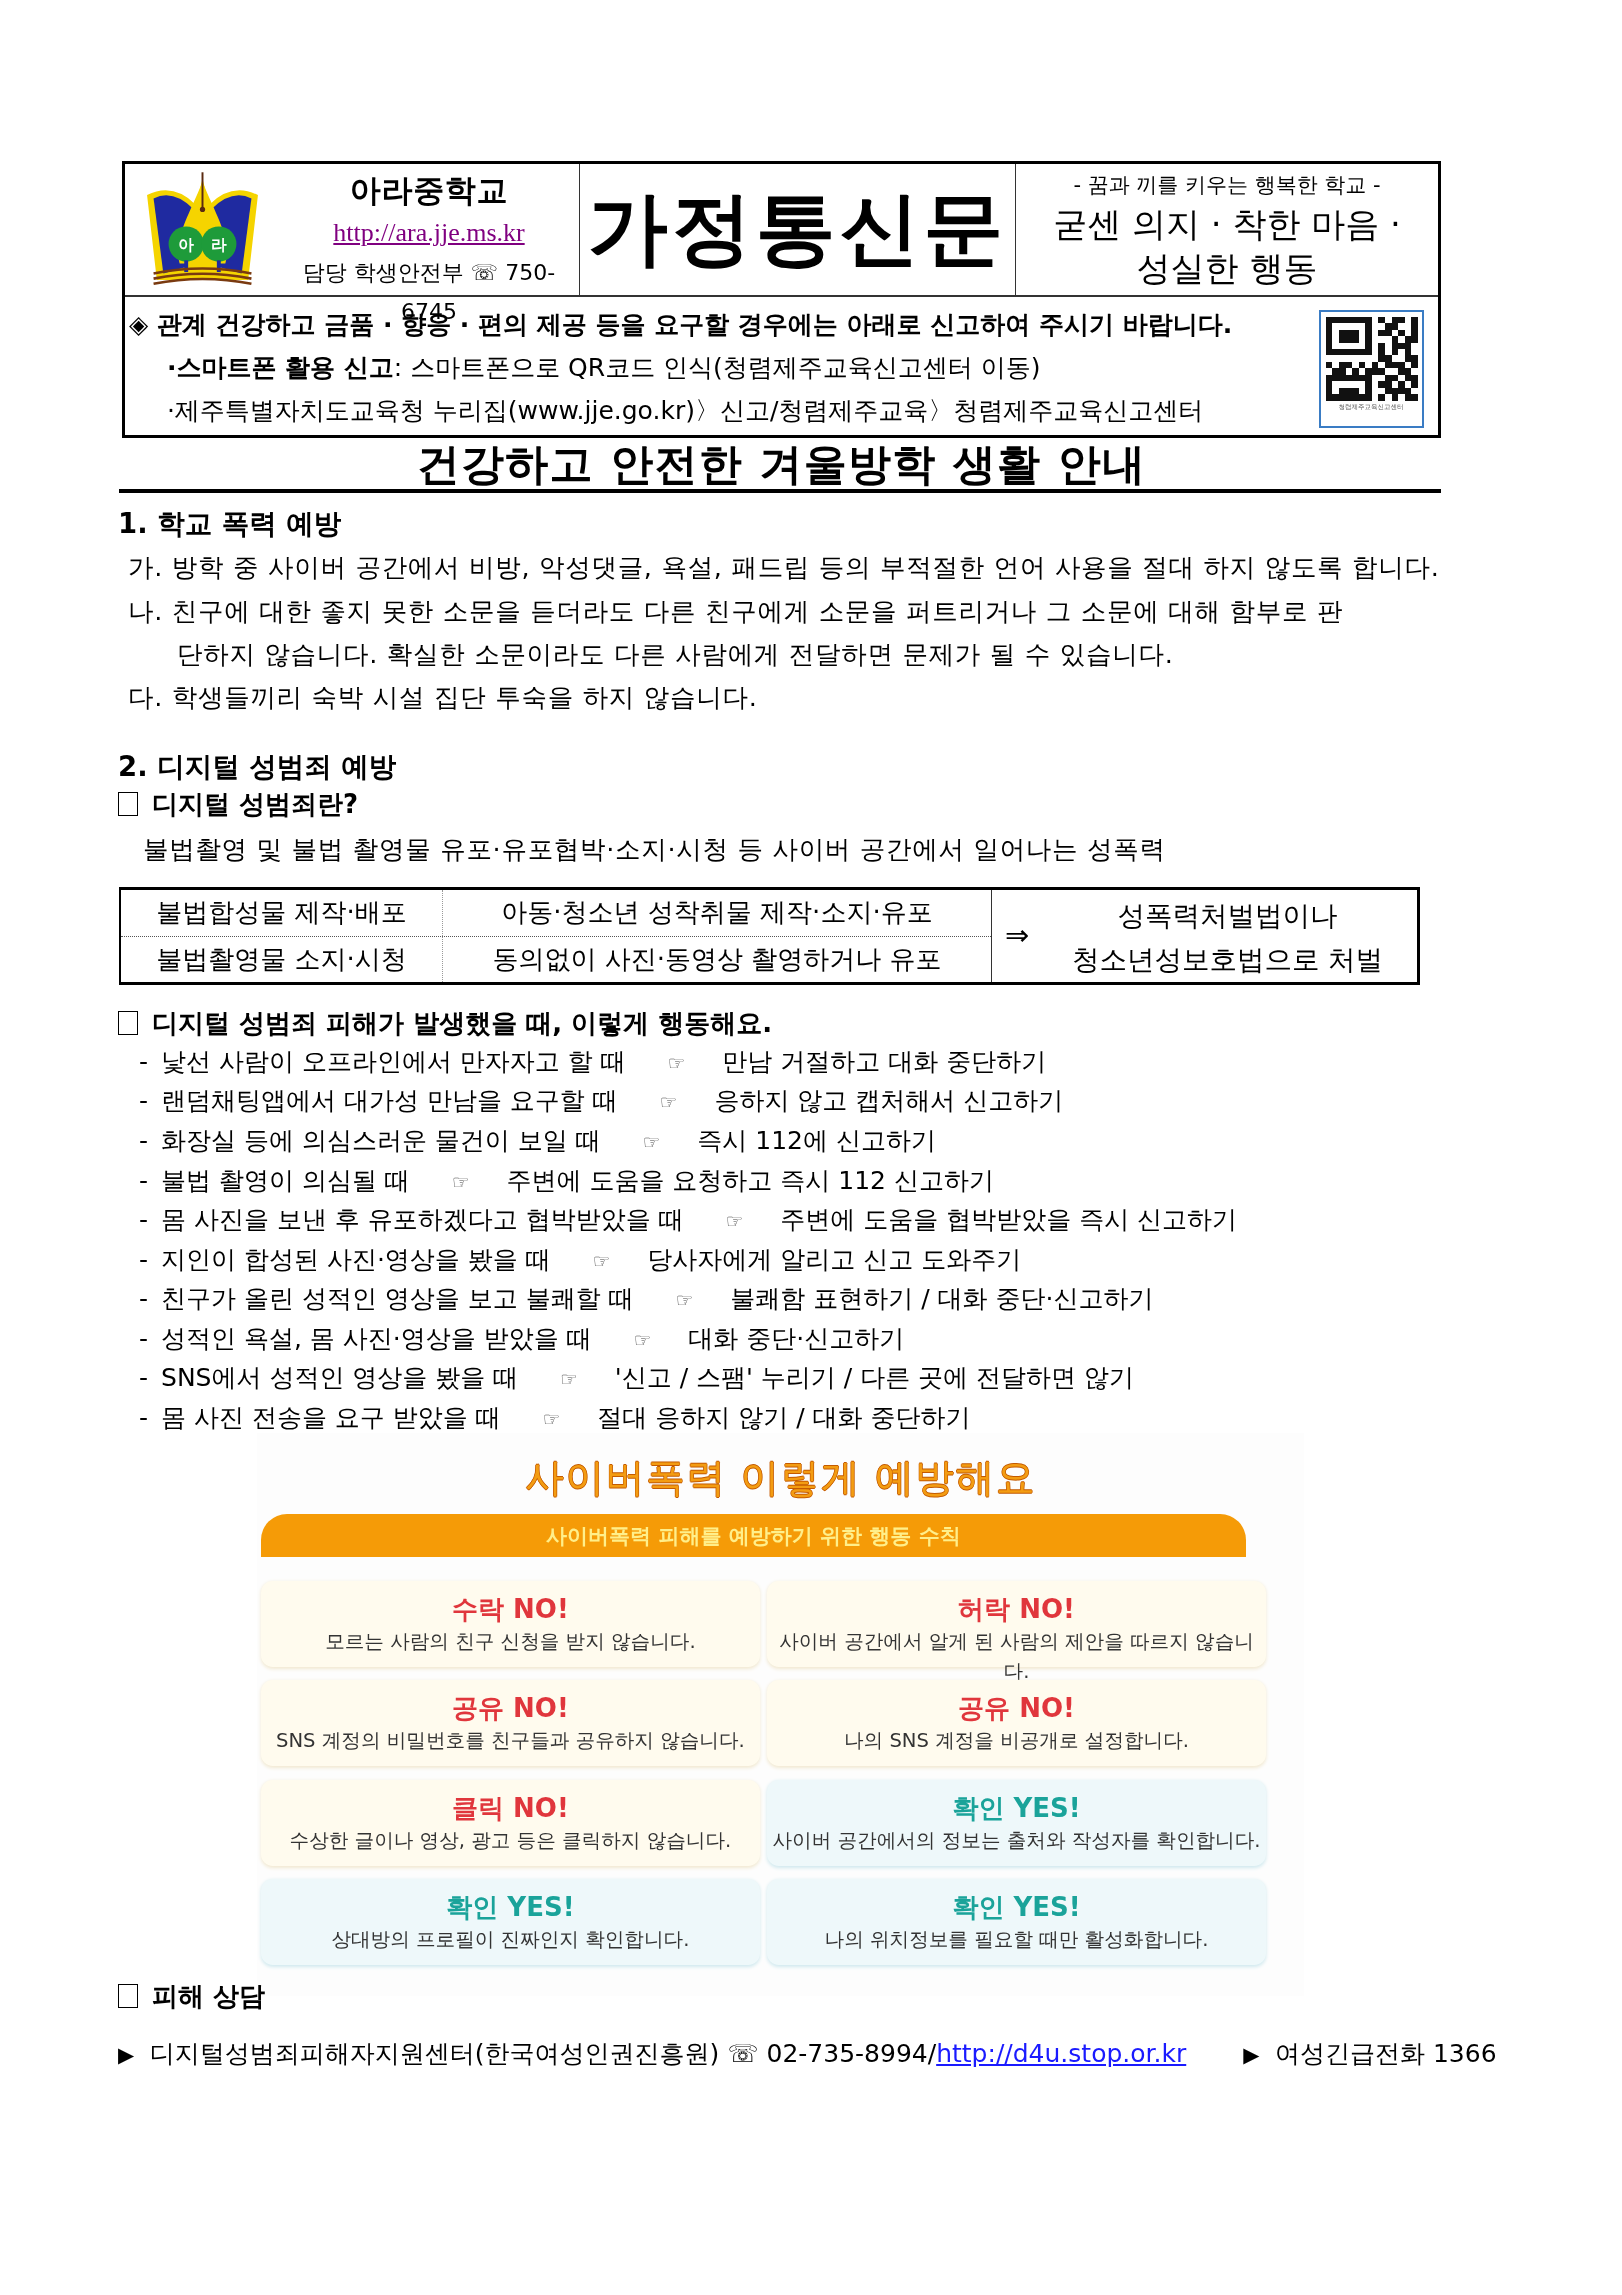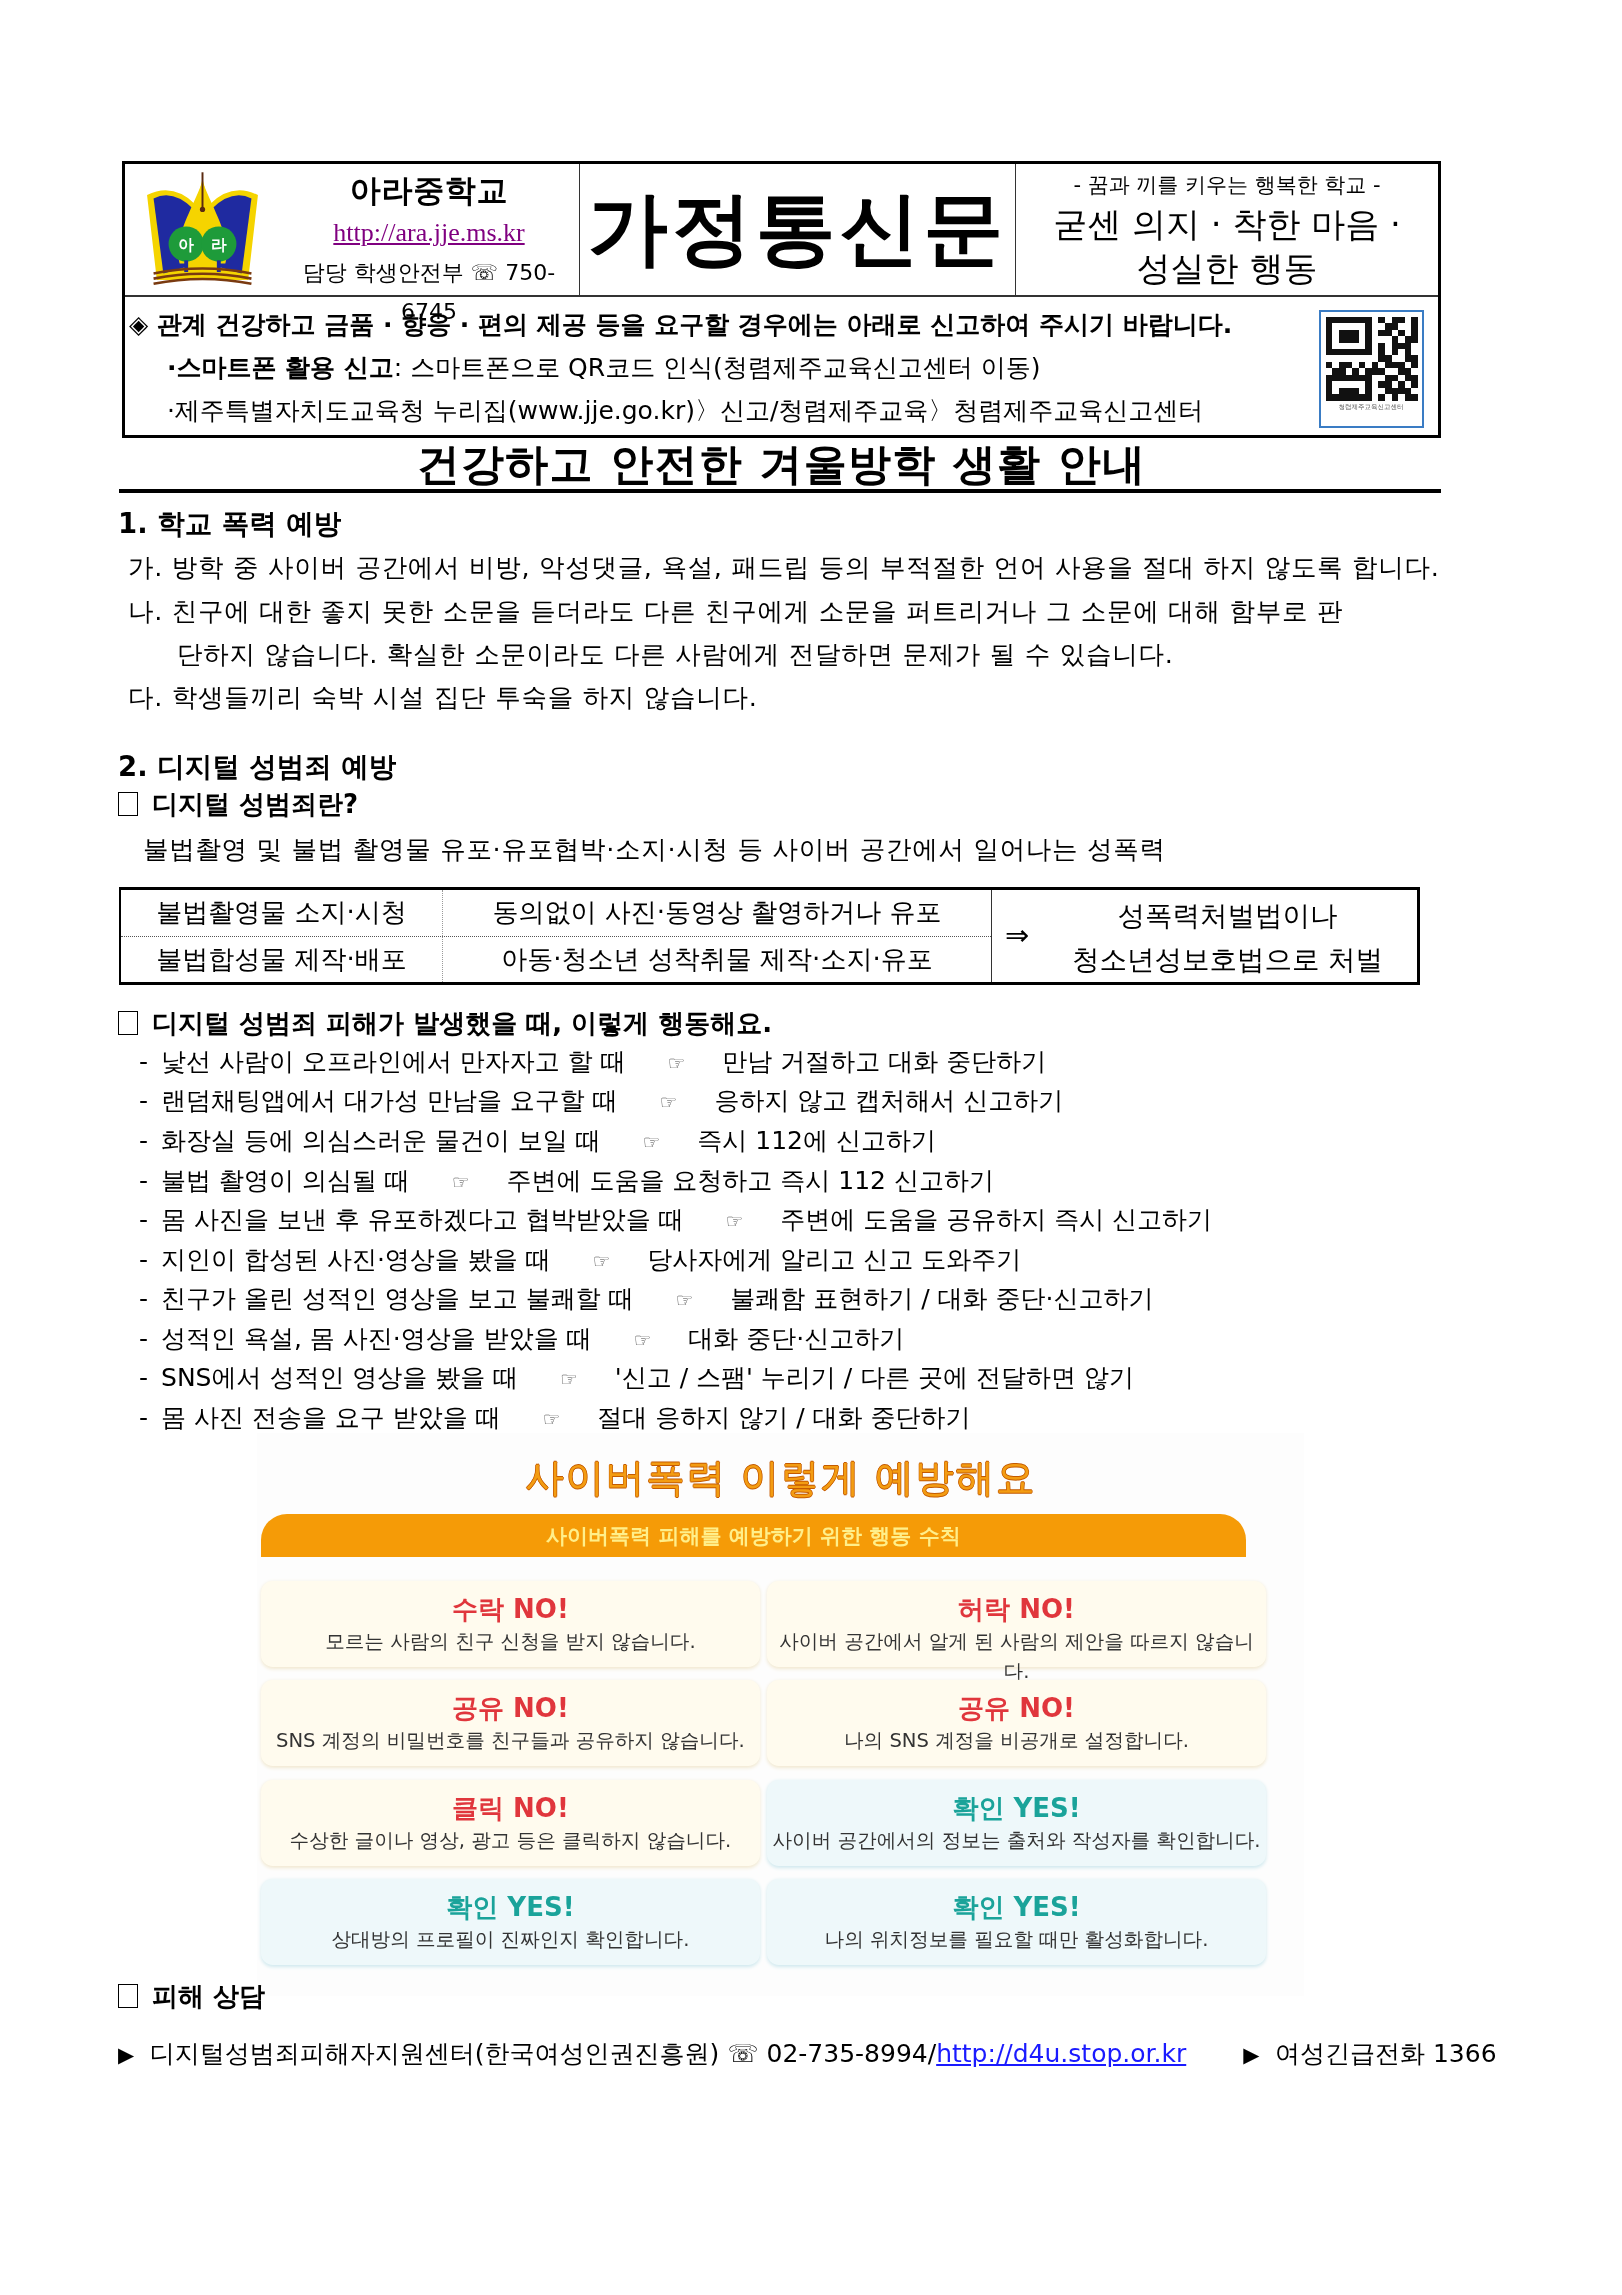--- a/index.html
+++ b/index.html
@@ -324,45 +324,45 @@
 <div class="para indent" style="top:635px;">단하지 않습니다. 확실한 소문이라도 다른 사람에게 전달하면 문제가 될 수 있습니다.</div>
 <div class="para" style="top:678px;">다. 학생들끼리 숙박 시설 집단 투숙을 하지 않습니다.</div>
 
 <div class="sec-heading" style="top:747px;">2. 디지털 성범죄 예방</div>
 <div class="box-heading" style="top:785px;"><span class="checkbox"></span><span>디지털 성범죄란?</span></div>
 <div class="para" style="top:830px; left:143px;">불법촬영 및 불법 촬영물 유포·유포협박·소지·시청 등 사이버 공간에서 일어나는 성폭력</div>
 
 <div class="crime-table">
   <div class="ct-left">
     <div class="ct-row">
+      <div class="ct-c1">불법합성물 제작·배포</div>
+      <div class="ct-c2">아동·청소년 성착취물 제작·소지·유포</div>
+    </div>
+    <div class="ct-row">
       <div class="ct-c1">불법촬영물 소지·시청</div>
       <div class="ct-c2">동의없이 사진·동영상 촬영하거나 유포</div>
-    </div>
-    <div class="ct-row">
-      <div class="ct-c1">불법합성물 제작·배포</div>
-      <div class="ct-c2">아동·청소년 성착취물 제작·소지·유포</div>
     </div>
   </div>
   <div class="ct-right">
     <span class="ct-arrow">⇒</span>
     <div class="ct-result">
       <div>성폭력처벌법이나</div>
       <div>청소년성보호법으로 처벌</div>
     </div>
   </div>
 </div>
 
 <div class="box-heading" style="top:1004px;"><span class="checkbox"></span><span>디지털 성범죄 피해가 발생했을 때, 이렇게 행동해요.</span></div>
 
 <div id="actions">
     <div class="action" style="top: 1042px;"><span class="dash">-</span><span>낯선 사람이 오프라인에서 만자자고 할 때</span><span class="hand">☞</span><span>만남 거절하고 대화 중단하기</span></div>
     <div class="action" style="top: 1081px;"><span class="dash">-</span><span>랜덤채팅앱에서 대가성 만남을 요구할 때</span><span class="hand">☞</span><span>응하지 않고 캡처해서 신고하기</span></div>
     <div class="action" style="top: 1121px;"><span class="dash">-</span><span>화장실 등에 의심스러운 물건이 보일 때</span><span class="hand">☞</span><span>즉시 112에 신고하기</span></div>
     <div class="action" style="top: 1161px;"><span class="dash">-</span><span>불법 촬영이 의심될 때</span><span class="hand">☞</span><span>주변에 도움을 요청하고 즉시 112 신고하기</span></div>
-    <div class="action" style="top: 1200px;"><span class="dash">-</span><span>몸 사진을 보낸 후 유포하겠다고 협박받았을 때</span><span class="hand">☞</span><span>주변에 도움을 공유하지 즉시 신고하기</span></div>
+    <div class="action" style="top: 1200px;"><span class="dash">-</span><span>몸 사진을 보낸 후 유포하겠다고 협박받았을 때</span><span class="hand">☞</span><span>주변에 도움을 협박받았을 즉시 신고하기</span></div>
     <div class="action" style="top: 1240px;"><span class="dash">-</span><span>지인이 합성된 사진·영상을 봤을 때</span><span class="hand">☞</span><span>당사자에게 알리고 신고 도와주기</span></div>
     <div class="action" style="top: 1279px;"><span class="dash">-</span><span>친구가 올린 성적인 영상을 보고 불쾌할 때</span><span class="hand">☞</span><span>불쾌함 표현하기 / 대화 중단·신고하기</span></div>
     <div class="action" style="top: 1319px;"><span class="dash">-</span><span>성적인 욕설, 몸 사진·영상을 받았을 때</span><span class="hand">☞</span><span>대화 중단·신고하기</span></div>
     <div class="action" style="top: 1358px;"><span class="dash">-</span><span>SNS에서 성적인 영상을 봤을 때</span><span class="hand">☞</span><span>'신고 / 스팸' 누리기 / 다른 곳에 전달하면 않기</span></div>
     <div class="action" style="top: 1398px;"><span class="dash">-</span><span>몸 사진 전송을 요구 받았을 때</span><span class="hand">☞</span><span>절대 응하지 않기 / 대화 중단하기</span></div>
   </div>
 
 <div class="infographic">
   <div class="info-title">사이버폭력 이렇게 예방해요</div>
   <div class="info-banner">사이버폭력 피해를 예방하기 위한 행동 수칙</div>

